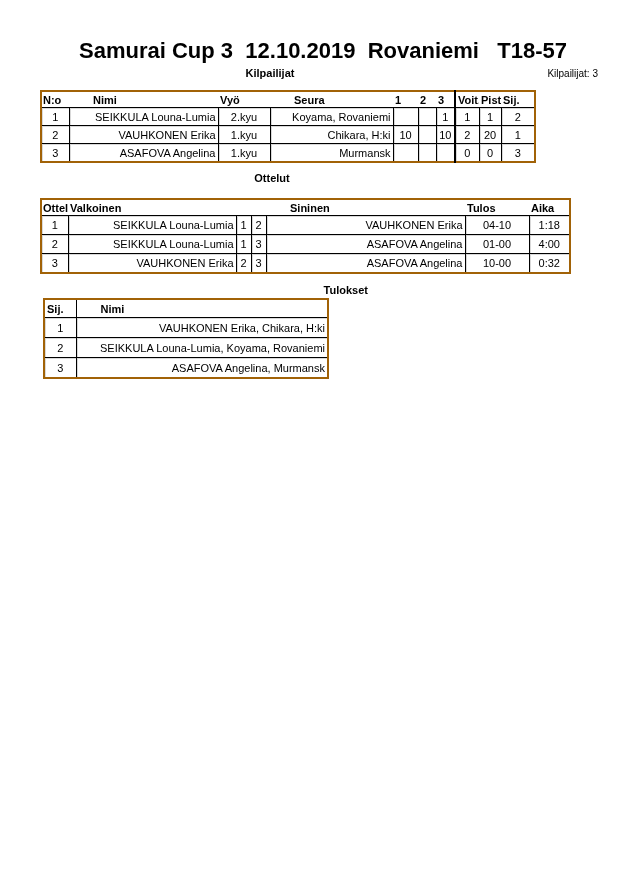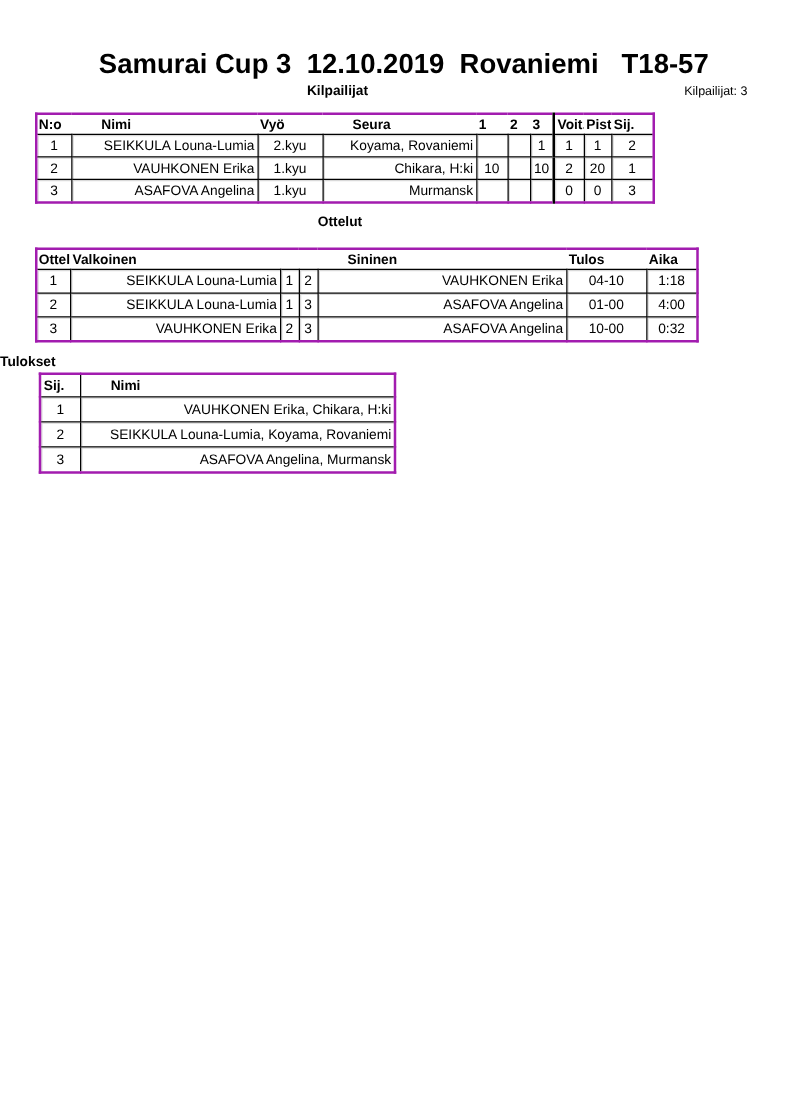--- a/index.html
+++ b/index.html
@@ -26,35 +26,36 @@
     white-space: pre;
   }
   .section-title {
     position: absolute;
     font-size: 11px;
     font-weight: bold;
     white-space: pre;
   }
   #kilpailijat-title { top: 67px;  left: 0; width: 470px; text-align: center; padding-left: 35px; }
   #ottelut-title     { top: 172px; left: 0; width: 544px; text-align: center; }
-  #tulokset-title    { top: 284px; left: 0; width: 368px; text-align: left; }
+  #tulokset-title    { top: 284px; left: 0; width: 368px; text-align: right; }
   .count-label {
     position: absolute;
     top: 68px;
     left: 398px;
     width: 200px;
     text-align: right;
     font-size: 10px;
   }
   table {
     position: absolute;
     border-collapse: collapse;
     table-layout: fixed;
     font-size: 11px;
-    border: 2px solid #a21caf;
+    border: 2px solid #a16207;
+    margin-left: 12px;
   }
   #competitors-table { left: 28px; top: 90px;  width: 494px; }
   #matches-table     { left: 28px; top: 198px; width: 529px; }
   #results-table     { left: 31px; top: 298px; width: 284px; }
 
   td {
     border: 1px solid #000;
     height: 17px;
     padding: 0 2px;
     vertical-align: middle;

